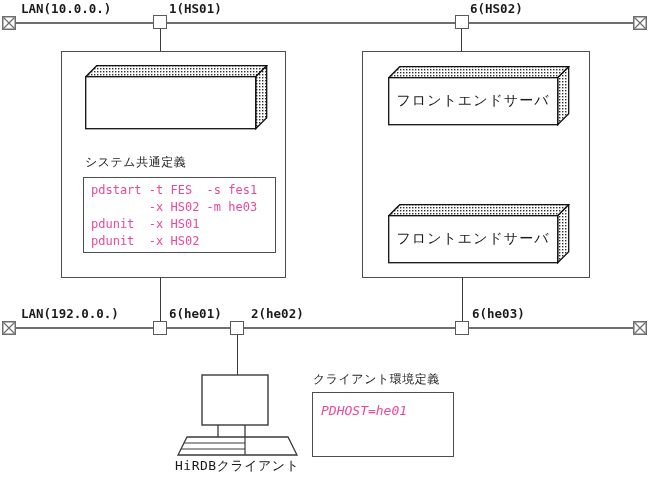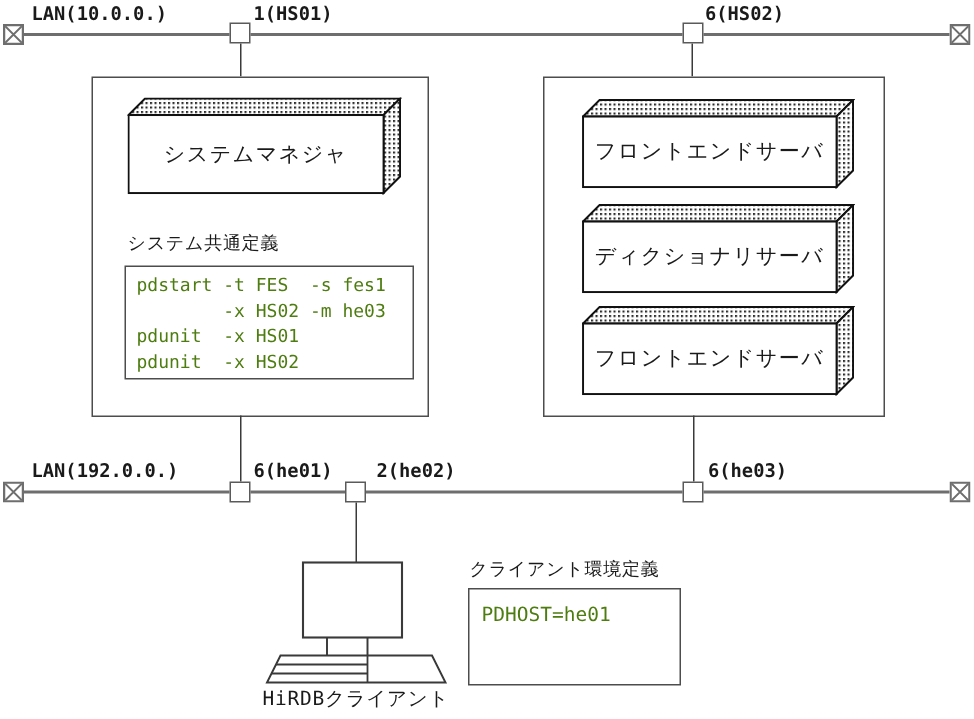--- a/index.html
+++ b/index.html
@@ -28,23 +28,23 @@
     font-size:14px;letter-spacing:1px;white-space:nowrap;
   }
   .heading{
     position:absolute;font-size:12px;font-weight:normal;letter-spacing:0.5px;white-space:nowrap;
   }
   .defbox{
     position:absolute;border:1.5px solid #4d4d4d;background:#fff;box-sizing:border-box;
   }
   .defbox pre{
     margin:0;padding:4px 0 0 7px;font-family:"DejaVu Sans Mono",monospace;
-    font-size:12px;line-height:17px;white-space:pre;color:#4d7c0f;
+    font-size:12px;line-height:17px;white-space:pre;color:#ec4899;
   }
-  .envbox pre{padding:9px 0 0 8px;font-size:13px;}
+  .envbox pre{padding:9px 0 0 8px;font-size:13px;font-style:italic;}
   .client-label{
     position:absolute;font-size:13px;font-weight:normal;white-space:nowrap;letter-spacing:0.5px;
   }
 </style>
 </head>
 <body>
 
 <div class="canvas">
 
   <svg width="0" height="0" style="position:absolute" aria-hidden="true">
@@ -75,21 +75,20 @@
   <span class="lbl" style="left:470px;top:2px">6(HS02)</span>
 
   <div class="bigbox" style="left:61px;top:51px;width:225px;height:227px"></div>
 
   <div class="server3d" style="left:85px;top:65px">
     <svg width="183" height="65" viewBox="0 0 183 65">
       <polygon points="0.7,11.7 11.7,0.7 181.7,0.7 170.7,11.7" fill="url(#dotpat)" stroke="#111" stroke-width="1.3"></polygon>
       <polygon points="170.7,11.7 181.7,0.7 181.7,52.7 170.7,63.7" fill="url(#dotpat)" stroke="#111" stroke-width="1.3"></polygon>
       <rect x="0.7" y="11.7" width="170" height="52" fill="#ffffff" stroke="#111" stroke-width="1.3"></rect>
     </svg>
-    <span class="server-label" style="left:1px;top:12px;width:169px;height:51px">システムマネジャ</span>
   </div>
 
   <span class="heading" style="left:85px;top:154px">システム共通定義</span>
   <div class="defbox" style="left:83px;top:177px;width:193px;height:76px">
     <pre>pdstart -t FES  -s fes1
         -x HS02 -m he03
 pdunit  -x HS01
 pdunit  -x HS02</pre>
   </div>
 
@@ -97,28 +96,20 @@
 
   <div class="server3d" style="left:388px;top:66px">
     <svg width="182" height="60" viewBox="0 0 182 60">
       <polygon points="0.7,11.7 11.7,0.7 180.7,0.7 169.7,11.7" fill="url(#dotpat)" stroke="#111" stroke-width="1.3"></polygon>
       <polygon points="169.7,11.7 180.7,0.7 180.7,47.7 169.7,58.7" fill="url(#dotpat)" stroke="#111" stroke-width="1.3"></polygon>
       <rect x="0.7" y="11.7" width="169" height="47" fill="#ffffff" stroke="#111" stroke-width="1.3"></rect>
     </svg>
     <span class="server-label" style="left:1px;top:12px;width:168px;height:46px">フロントエンドサーバ</span>
   </div>
 
-  <div class="server3d" style="left:388px;top:136px">
-    <svg width="182" height="60" viewBox="0 0 182 60">
-      <polygon points="0.7,11.7 11.7,0.7 180.7,0.7 169.7,11.7" fill="url(#dotpat)" stroke="#111" stroke-width="1.3"></polygon>
-      <polygon points="169.7,11.7 180.7,0.7 180.7,47.7 169.7,58.7" fill="url(#dotpat)" stroke="#111" stroke-width="1.3"></polygon>
-      <rect x="0.7" y="11.7" width="169" height="47" fill="#ffffff" stroke="#111" stroke-width="1.3"></rect>
-    </svg>
-    <span class="server-label" style="left:1px;top:12px;width:168px;height:46px">ディクショナリサーバ</span>
-  </div>
 
   <div class="server3d" style="left:388px;top:204px">
     <svg width="182" height="60" viewBox="0 0 182 60">
       <polygon points="0.7,11.7 11.7,0.7 180.7,0.7 169.7,11.7" fill="url(#dotpat)" stroke="#111" stroke-width="1.3"></polygon>
       <polygon points="169.7,11.7 180.7,0.7 180.7,47.7 169.7,58.7" fill="url(#dotpat)" stroke="#111" stroke-width="1.3"></polygon>
       <rect x="0.7" y="11.7" width="169" height="47" fill="#ffffff" stroke="#111" stroke-width="1.3"></rect>
     </svg>
     <span class="server-label" style="left:1px;top:12px;width:168px;height:46px">フロントエンドサーバ</span>
   </div>
 

